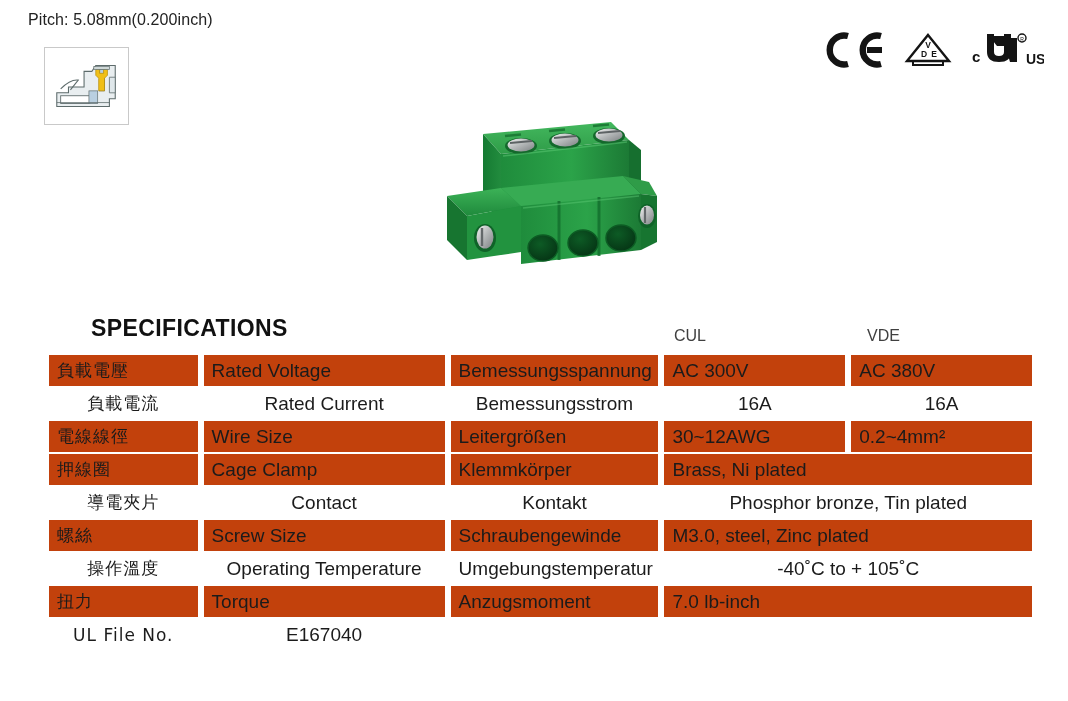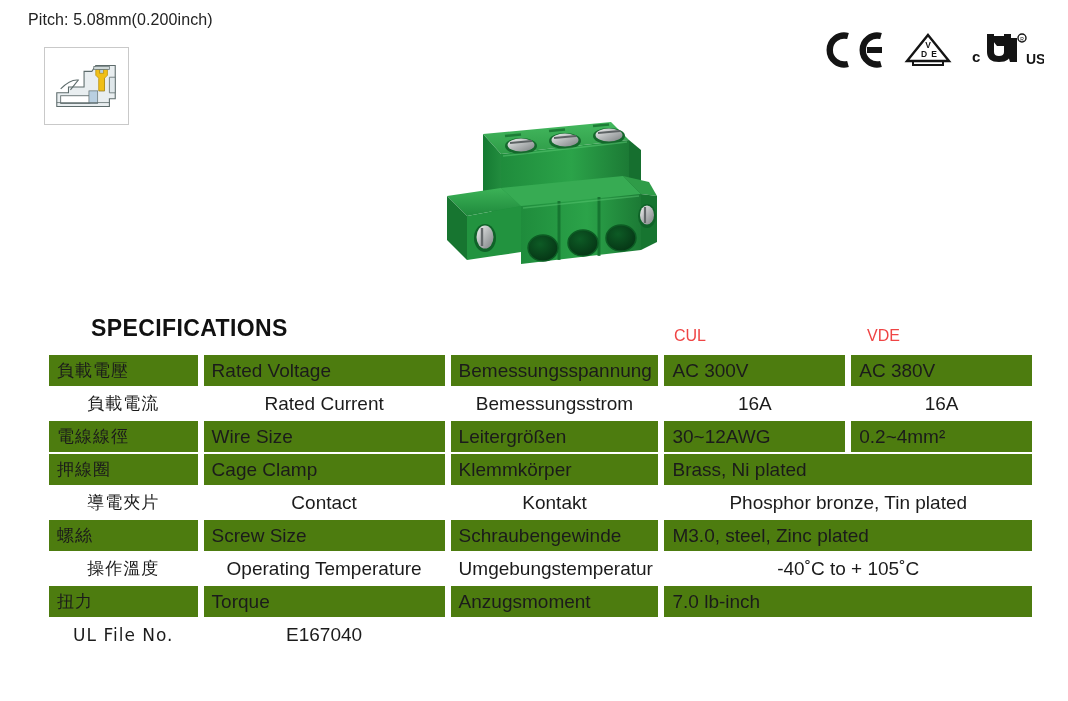--- a/index.html
+++ b/index.html
@@ -77,21 +77,21 @@
   .cert-col-headers {
     position: absolute;
     top: 327px;
     left: 0;
     width: 1068px;
     height: 22px;
   }
   .cert-col-headers span {
     position: absolute;
     font-size: 16px;
-    color: #ef4444;
+    color: #404040;
     top: 0;
   }
   .ch-cul { left: 674px; }
   .ch-vde { left: 867px; }
 
   .spec-table {
     position: absolute;
     left: 43px;
     top: 353px;
     width: 995px;
@@ -102,21 +102,21 @@
   .spec-table td {
     height: 31px;
     padding: 0 8px;
     font-size: 19px;
     color: #1b1b1b;
     vertical-align: middle;
     white-space: nowrap;
     overflow: hidden;
     background: transparent;
   }
-  .spec-table tr.striped td { background: #4d7c0f; }
+  .spec-table tr.striped td { background: #c2410c; }
   .spec-table tr.plain td { background: transparent; text-align: center; }
   .spec-table tr.nofill td { background: transparent; text-align: center; }
 
   .col-zh  { width: 148px; }
   .col-en  { width: 240px; }
   .col-de  { width: 207px; }
   .col-v1  { width: 180px; }
   .col-v2  { width: 180px; }
 
   td.zh {

